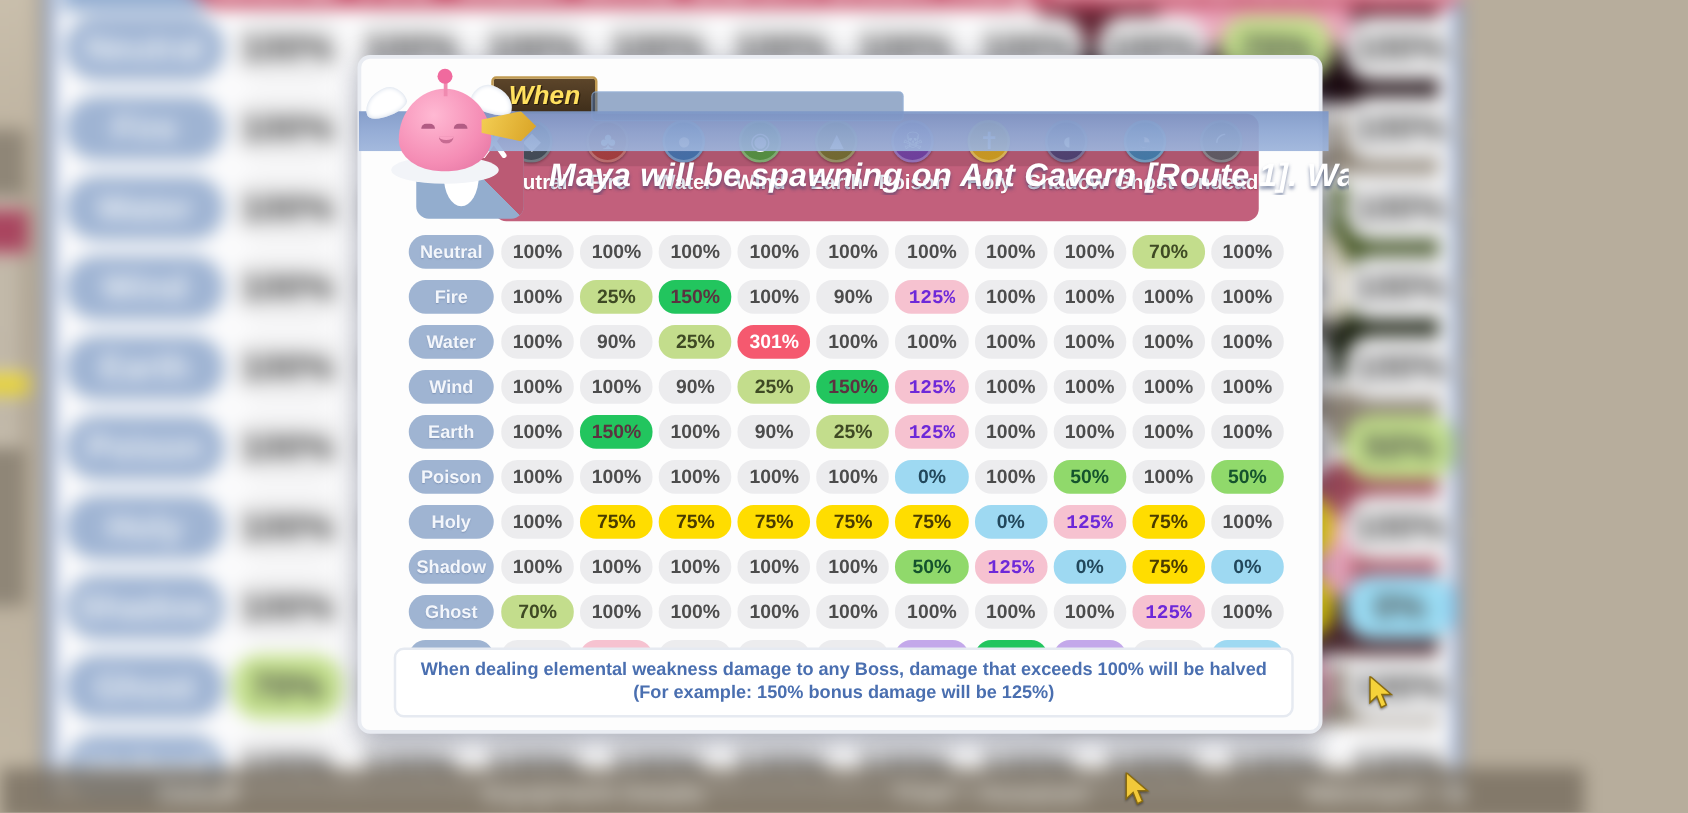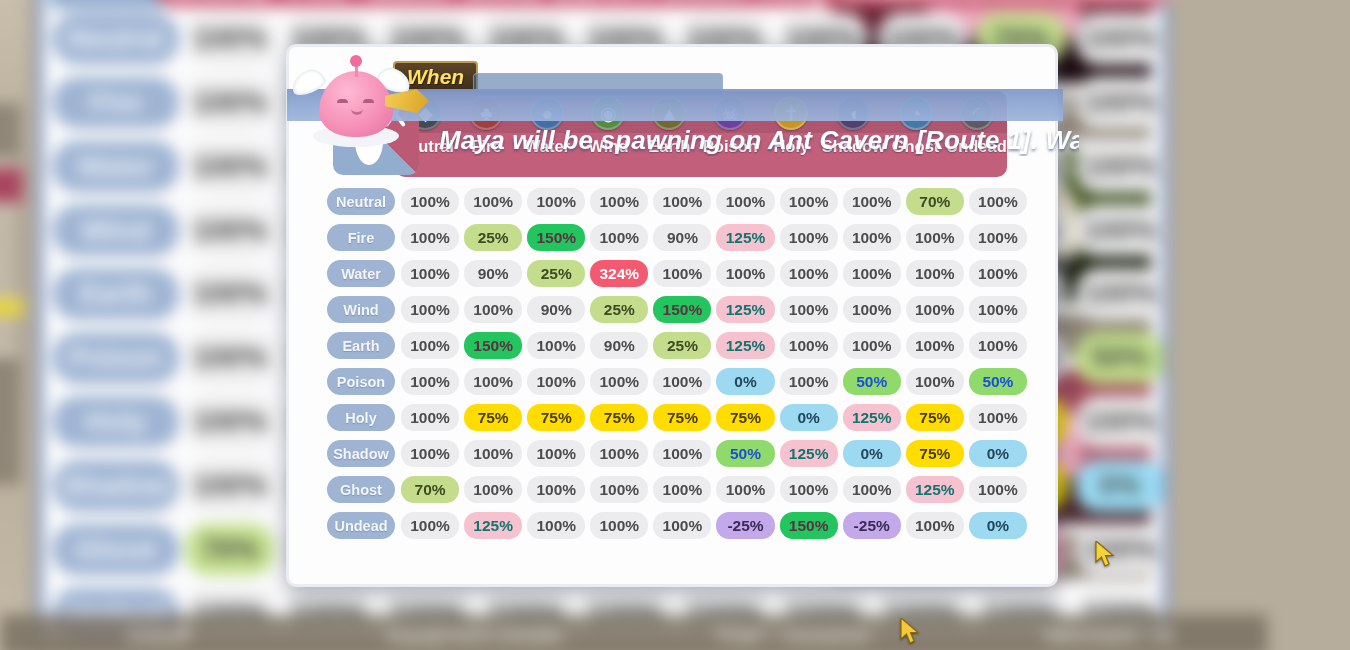--- a/index.html
+++ b/index.html
@@ -250,23 +250,23 @@
     display:flex; align-items:center; justify-content:center;
     text-shadow: 0 1px 1px rgba(90,110,150,.45);
   }
   .cell {
     flex: 1; height: 27px; margin-right: 5px; background: #ececee;
     border-radius: 13px; display:flex; align-items:center; justify-content:center;
     font-size: 15.5px; font-weight: 800; color: #4c4c4c;
   }
   .cell:last-child { margin-right: 0; }
   .cell.v-green    { background: #c3dd8c; color: #3f4a24; }
-  .cell.v-lgreen   { background: #90d96b; color: #1d4ed8; }
+  .cell.v-lgreen   { background: #90d96b; color: #14532d; }
   .cell.v-pink     { background: #22c55e; color: #5c3240; }
-  .cell.v-pinklt   { background: #f6c2d0; color: #0f766e; }
+  .cell.v-pinklt   { background: #f6c2d0; color: #6d28d9; font-family: Liberation Mono, monospace; }
   .cell.v-red      { background: #f5596f; color: #ffffff; }
   .cell.v-yellow   { background: #ffdd00; color: #4a3c00; }
   .cell.v-cyan     { background: #9ed9f2; color: #22485c; }
   .cell.v-purple   { background: #c3a8ea; color: #3b2a55; }
 
   
   .note {
     position: absolute; left: 26px; bottom: 10px; width: 720px;
     background: #ffffff; border: 2px solid #e6eaf1; border-radius: 8px;
     padding: 7px 10px 8px; text-align: center; z-index: 11;
@@ -588,21 +588,21 @@
             <div class="cell ">100%</div>
             <div class="cell ">100%</div>
             <div class="cell ">100%</div>
             <div class="cell ">100%</div>
           </div>
           <div class="trow">
             <div class="rowlabel">Water</div>
             <div class="cell ">100%</div>
             <div class="cell ">90%</div>
             <div class="cell v-green">25%</div>
-            <div class="cell v-red">324%</div>
+            <div class="cell v-red">301%</div>
             <div class="cell ">100%</div>
             <div class="cell ">100%</div>
             <div class="cell ">100%</div>
             <div class="cell ">100%</div>
             <div class="cell ">100%</div>
             <div class="cell ">100%</div>
           </div>
           <div class="trow">
             <div class="rowlabel">Wind</div>
             <div class="cell ">100%</div>
@@ -689,20 +689,21 @@
             <div class="cell ">100%</div>
             <div class="cell ">100%</div>
             <div class="cell v-purple">-25%</div>
             <div class="cell v-pink">150%</div>
             <div class="cell v-purple">-25%</div>
             <div class="cell ">100%</div>
             <div class="cell v-cyan">0%</div>
           </div>
         </div>
 
+      <div class="note">When dealing elemental weakness damage to any Boss, damage that exceeds 100% will be halved (For example: 150% bonus damage will be 125%)</div>
 
       <svg class="cursor" viewBox="0 0 22 26">
         <polygon points="1,0 1,21 6.5,16 10,25 14,23 10.5,14.5 18,14.5" fill="#f6d23a" stroke="#8a6c10" stroke-width="1.2"></polygon>
       </svg>
     </div>
   </div>
 
   <svg class="cursor cursor2" viewBox="0 0 22 26">
     <polygon points="1,0 1,21 6.5,16 10,25 14,23 10.5,14.5 18,14.5" fill="#f2c93a" stroke="#8a6c10" stroke-width="1.2"></polygon>
   </svg>

